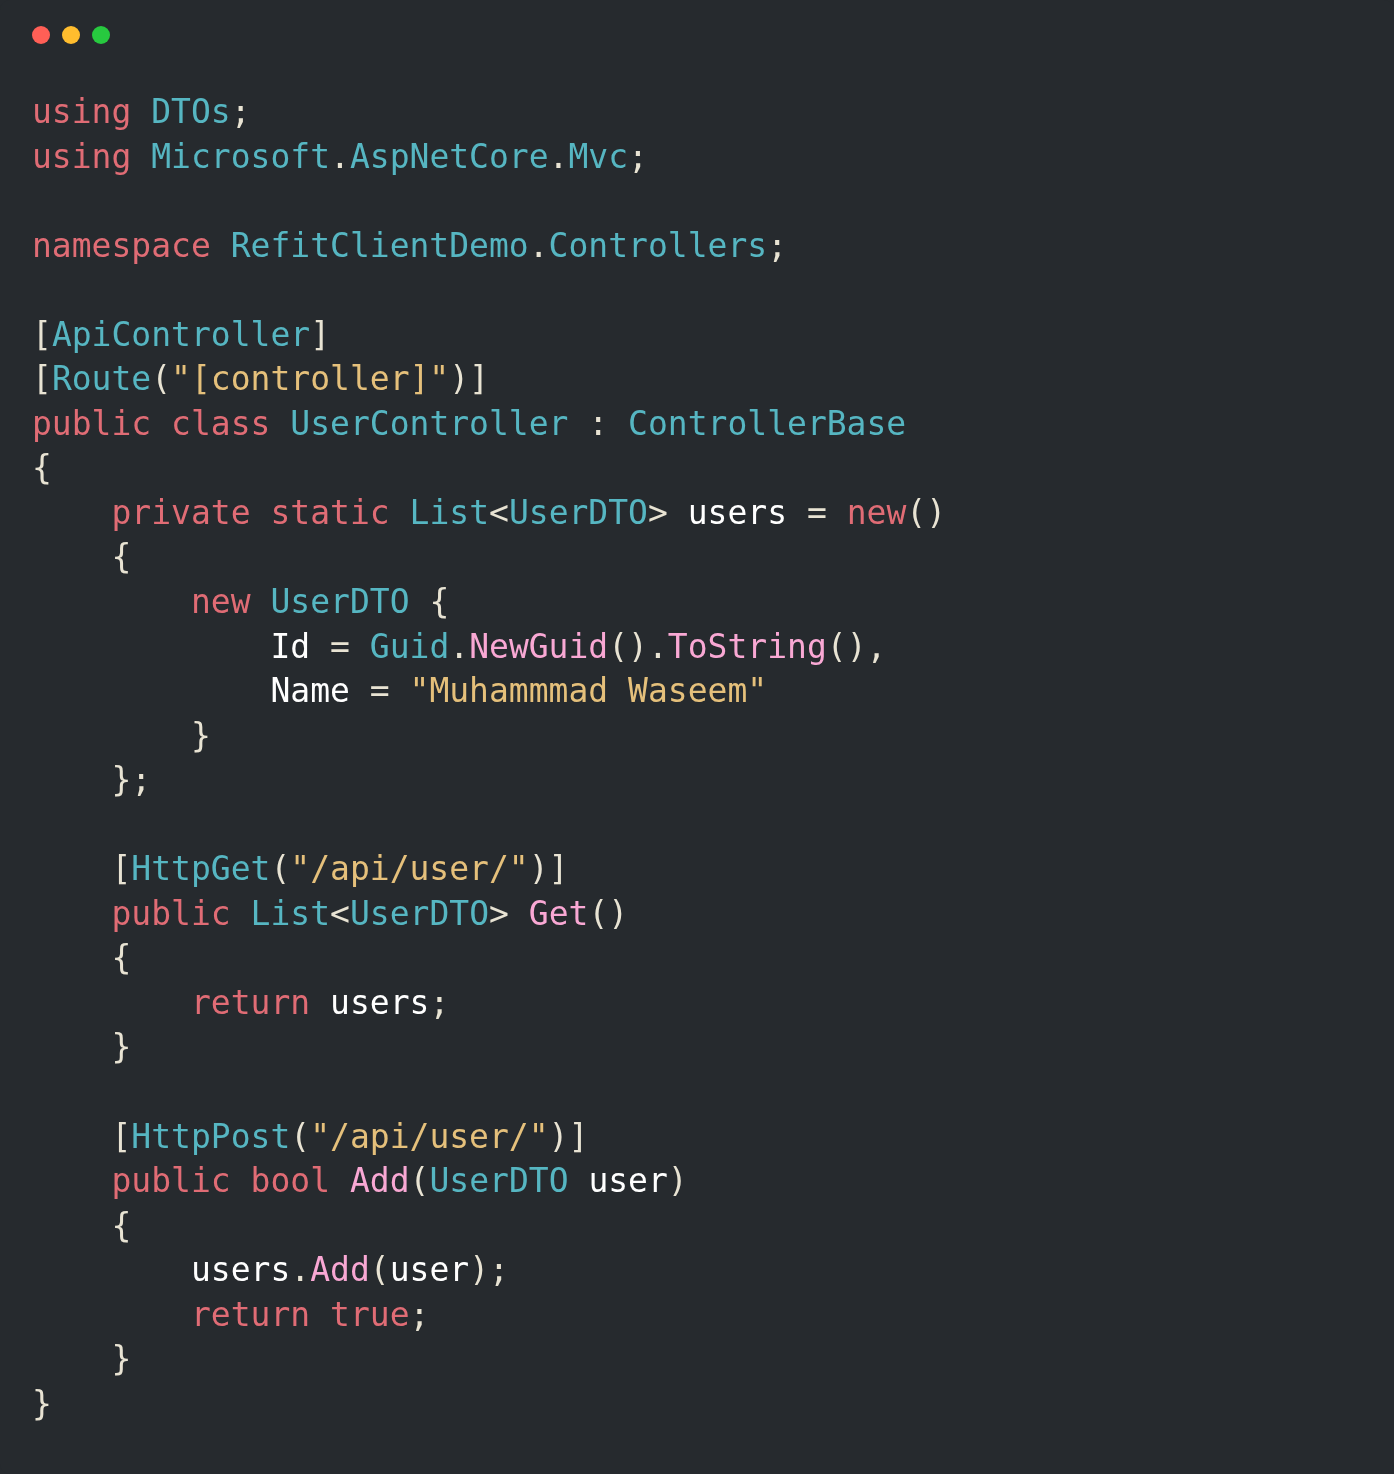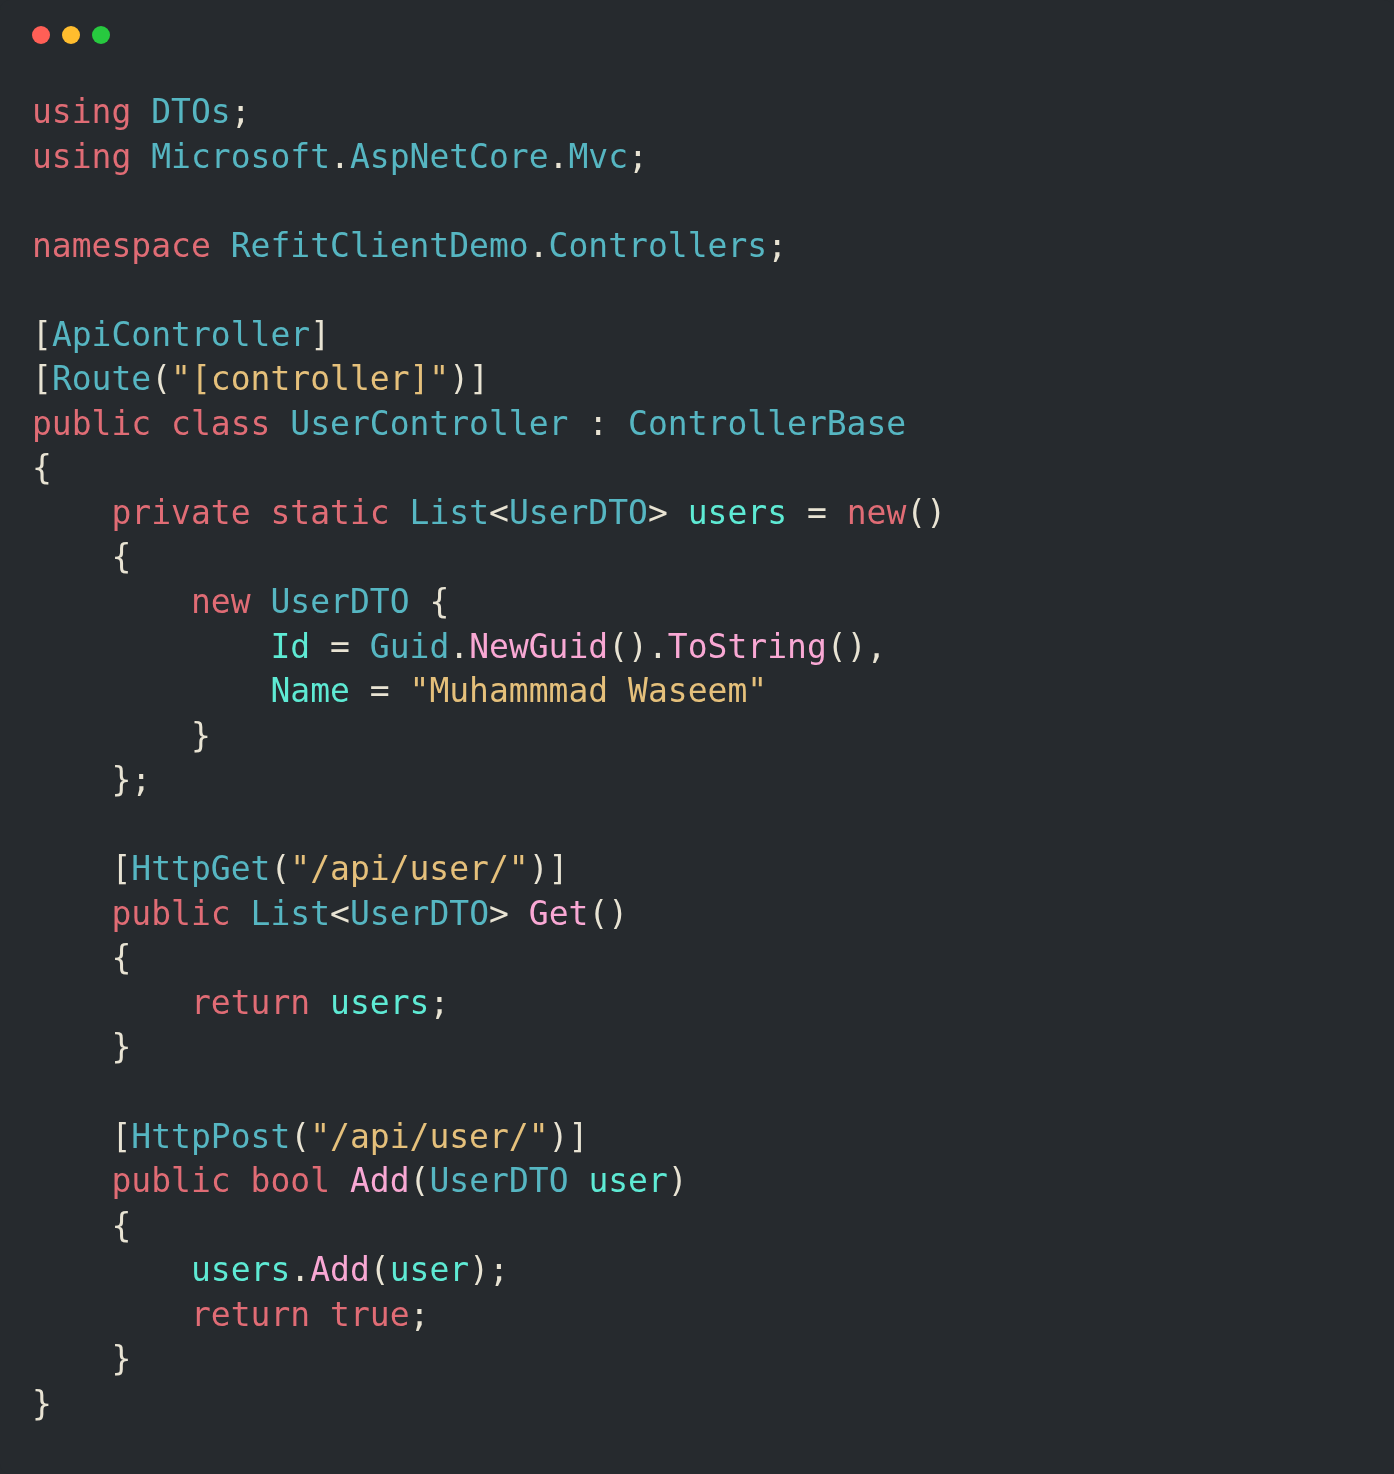--- a/index.html
+++ b/index.html
@@ -46,21 +46,21 @@
       line-height: 1.35;
       color: #e8e3d3;
       white-space: pre;
       font-weight: 500;
     }
 
     .kw { color: #e06c75; }
     .type { color: #56b6c2; }
     .method { color: #f9a8d4; }
     .str { color: #e5c07b; }
-    .ident { color: #5eead4; }
+    .ident { color: #ffffff; }
     .plain { color: #e8e3d3; }
 
   </style>
 </head>
 <body>
 
 <div class="window">
   <div class="titlebar">
     <div class="traffic-light red"></div>
     <div class="traffic-light yellow"></div>

